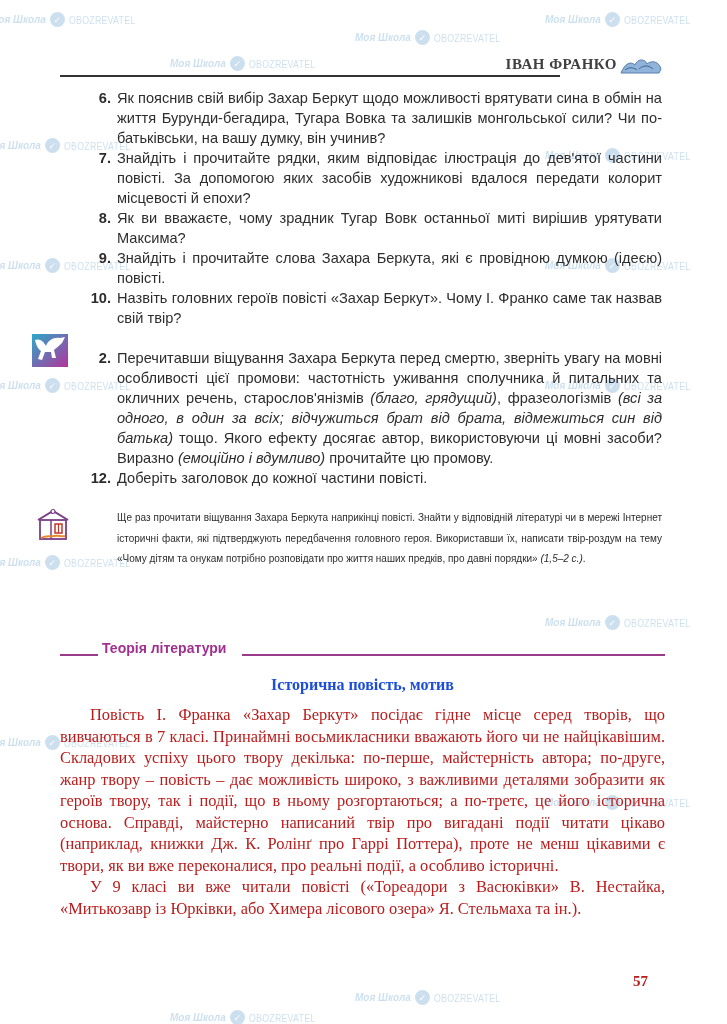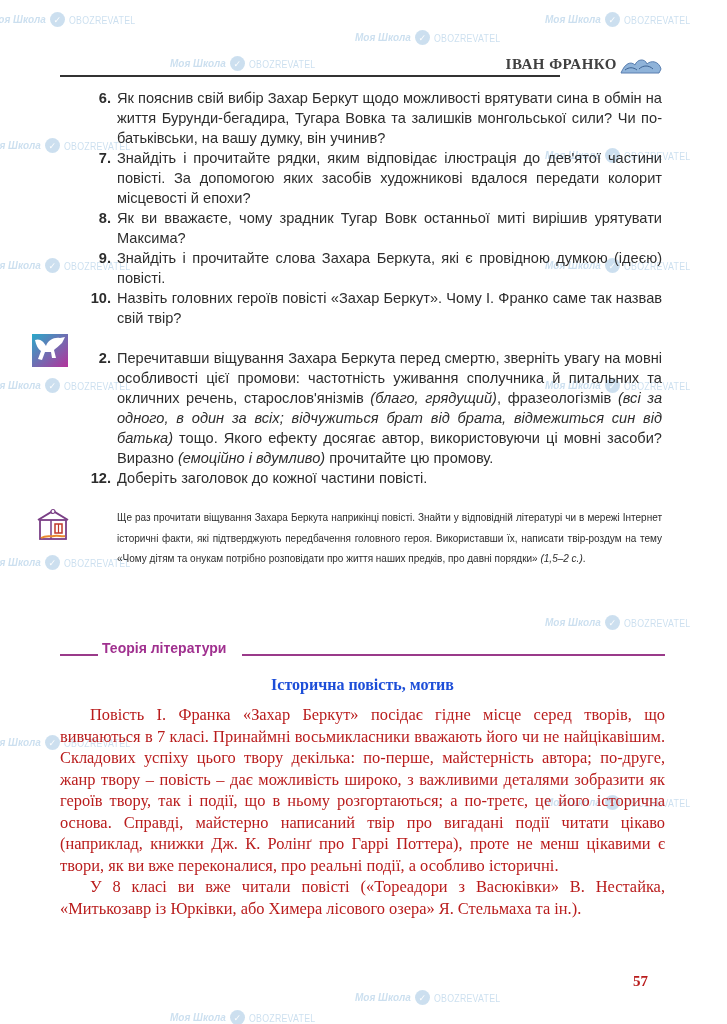--- a/index.html
+++ b/index.html
@@ -348,16 +348,16 @@
 <div class="theory-head">
   <div class="line-left"></div>
   <span class="label">Теорія літератури</span>
   <div class="line-right"></div>
 </div>
 
 <div class="theory-title">Історична повість, мотив</div>
 
 <div class="theory-body">
   <p>Повість І. Франка «Захар Беркут» посідає гідне місце серед творів, що вивчаються в 7 класі. Принаймні восьмикласники вважають його чи не найцікавішим. Складових успіху цього твору декілька: по-перше, майстерність автора; по-друге, жанр твору – повість – дає можливість широко, з важливими деталями зобразити як героїв твору, так і події, що в ньому розгортаються; а по-третє, це його історична основа. Справді, майстерно написаний твір про вигадані події читати цікаво (наприклад, книжки Дж. К. Ролінґ про Гаррі Поттера), проте не менш цікавими є твори, як ви вже переконалися, про реальні події, а особливо історичні.</p>
-  <p>У 8 класі ви вже читали повісті («Тореадори з Васюківки» В. Нестайка, «Митькозавр із Юрківки, або Химера лісового озера» Я. Стельмаха та ін.).</p>
+  <p>У 9 класі ви вже читали повісті («Тореадори з Васюківки» В. Нестайка, «Митькозавр із Юрківки, або Химера лісового озера» Я. Стельмаха та ін.).</p>
 </div>
 
 <div class="page-number">57</div>
 
 </body></html>

